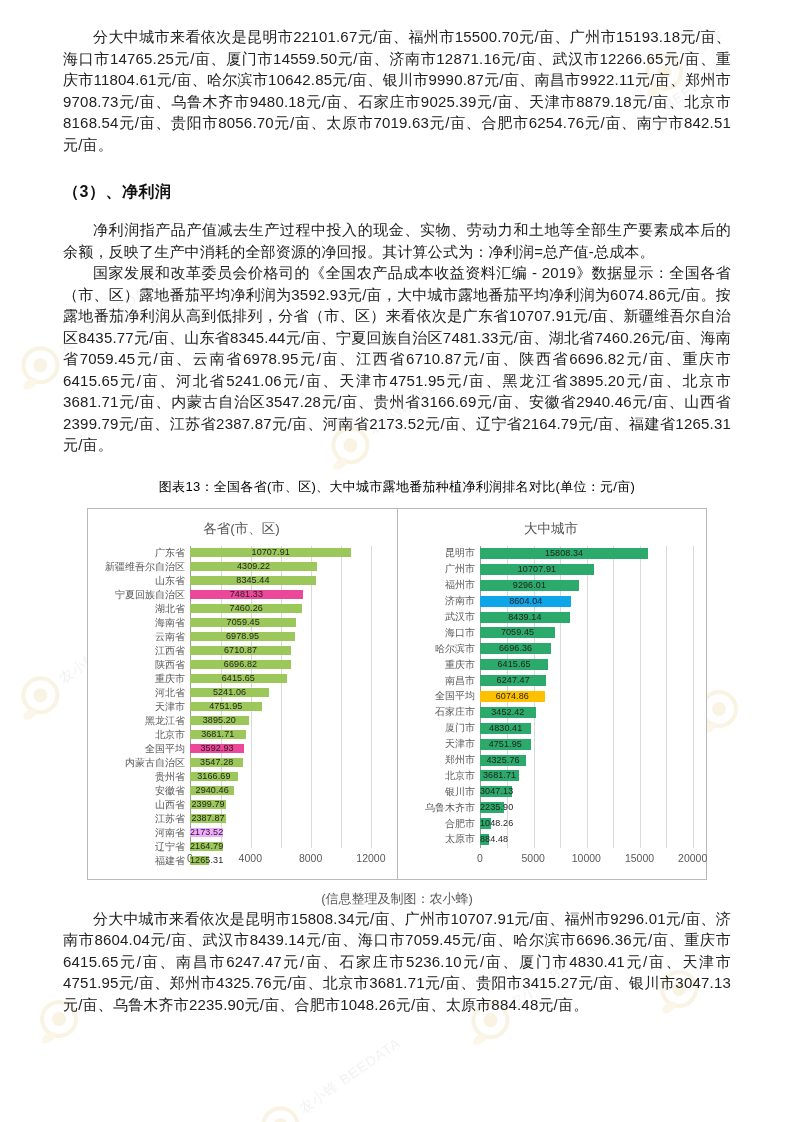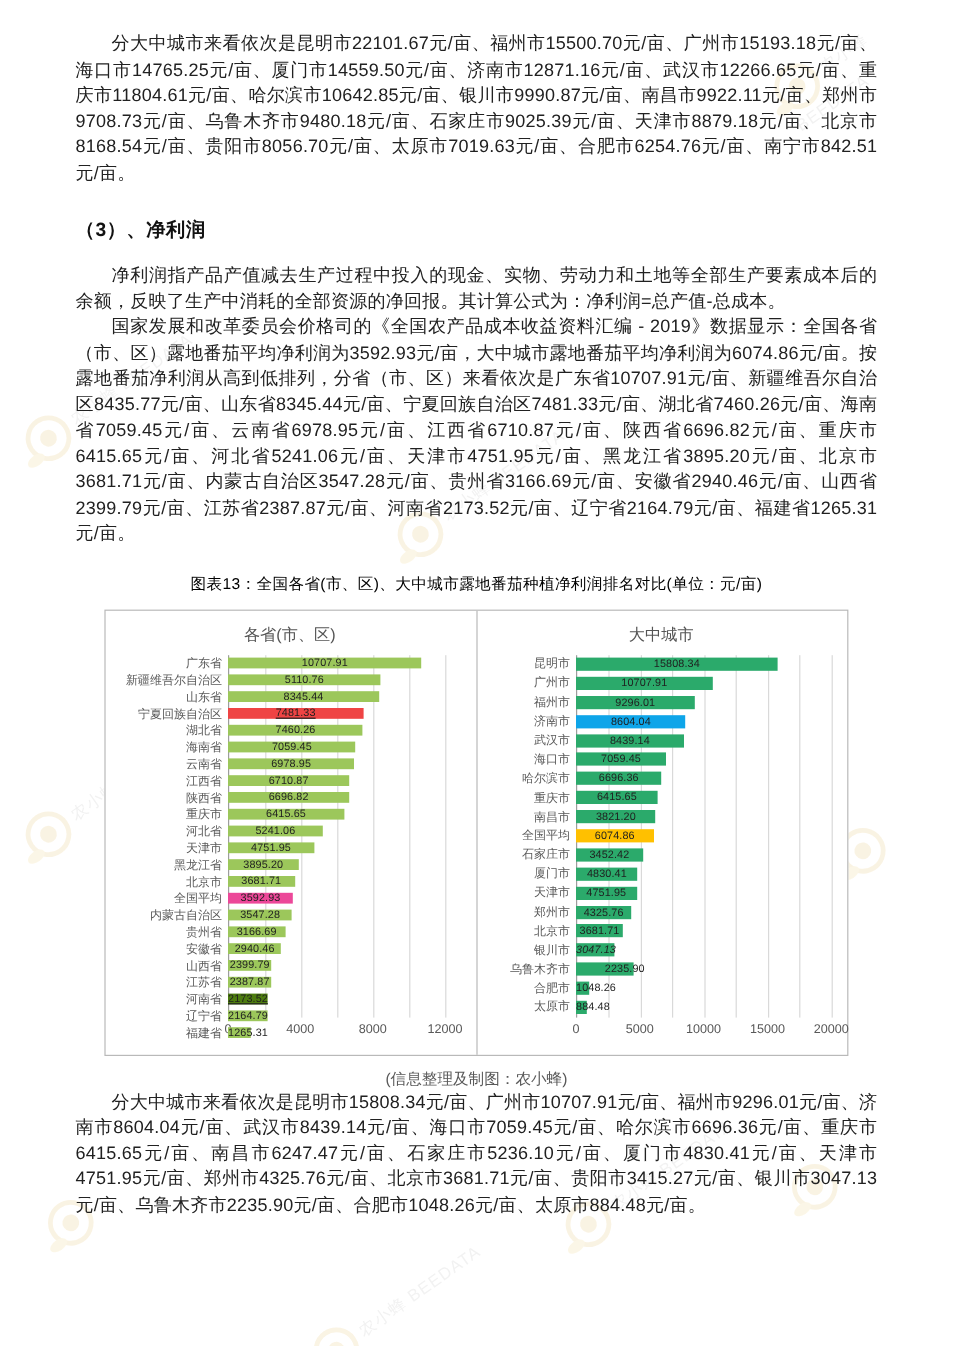--- a/index.html
+++ b/index.html
@@ -114,36 +114,36 @@
               <div class="plot">
                 <div class="bar" style="width: 81.1205%; background: rgb(156, 199, 91);">
                   <span class="val">10707.91</span>
                 </div>
               </div>
             </div>
             <div class="row">
               <div class="cat">新疆维吾尔自治区</div>
               <div class="plot">
                 <div class="bar" style="width: 63.9073%; background: rgb(156, 199, 91);">
-                  <span class="val">5110.76</span>
+                  <span class="val">4309.22</span>
                 </div>
               </div>
             </div>
             <div class="row">
               <div class="cat">山东省</div>
               <div class="plot">
                 <div class="bar" style="width: 63.223%; background: rgb(156, 199, 91);">
                   <span class="val">8345.44</span>
                 </div>
               </div>
             </div>
             <div class="row">
               <div class="cat">宁夏回族自治区</div>
               <div class="plot">
-                <div class="bar" style="width: 56.6767%; background: #ef4444; text-decoration: underline;">
+                <div class="bar" style="width: 56.6767%; background: #ec4899;">
                   <span class="val">7481.33</span>
                 </div>
               </div>
             </div>
             <div class="row">
               <div class="cat">湖北省</div>
               <div class="plot">
                 <div class="bar" style="width: 56.5171%; background: rgb(156, 199, 91);">
                   <span class="val">7460.26</span>
                 </div>
@@ -265,21 +265,21 @@
               <div class="cat">江苏省</div>
               <div class="plot">
                 <div class="bar" style="width: 18.0899%; background: rgb(156, 199, 91);">
                   <span class="val">2387.87</span>
                 </div>
               </div>
             </div>
             <div class="row">
               <div class="cat">河南省</div>
               <div class="plot">
-                <div class="bar" style="width: 16.4661%; background: #4d7c0f; text-decoration: underline;">
+                <div class="bar" style="width: 16.4661%; background: #f0abfc;">
                   <span class="val">2173.52</span>
                 </div>
               </div>
             </div>
             <div class="row">
               <div class="cat">辽宁省</div>
               <div class="plot">
                 <div class="bar" style="width: 16.3999%; background: rgb(156, 199, 91);">
                   <span class="val">2164.79</span>
                 </div>
@@ -377,21 +377,21 @@
               <div class="plot">
                 <div class="bar" style="width: 31.2959%; background: rgb(43, 170, 107);">
                   <span class="val">6415.65</span>
                 </div>
               </div>
             </div>
             <div class="row">
               <div class="cat">南昌市</div>
               <div class="plot">
                 <div class="bar" style="width: 30.4755%; background: rgb(43, 170, 107);">
-                  <span class="val">3821.20</span>
+                  <span class="val">6247.47</span>
                 </div>
               </div>
             </div>
             <div class="row">
               <div class="cat">全国平均</div>
               <div class="plot">
                 <div class="bar" style="width: 29.6335%; background: rgb(255, 192, 0);">
                   <span class="val">6074.86</span>
                 </div>
               </div>
@@ -432,29 +432,29 @@
               <div class="cat">北京市</div>
               <div class="plot">
                 <div class="bar" style="width: 17.9596%; background: rgb(43, 170, 107);">
                   <span class="val">3681.71</span>
                 </div>
               </div>
             </div>
             <div class="row">
               <div class="cat">银川市</div>
               <div class="plot">
-                <div class="bar" style="width: 14.864%; background: rgb(43, 170, 107); font-style: italic;">
+                <div class="bar" style="width: 14.864%; background: rgb(43, 170, 107);">
                   <span class="val">3047.13</span>
                 </div>
               </div>
             </div>
             <div class="row">
               <div class="cat">乌鲁木齐市</div>
               <div class="plot">
-                <div class="bar" style="width: 10.9068%; background: rgb(43, 170, 107); padding-left: 24px;">
+                <div class="bar" style="width: 10.9068%; background: rgb(43, 170, 107);">
                   <span class="val">2235.90</span>
                 </div>
               </div>
             </div>
             <div class="row">
               <div class="cat">合肥市</div>
               <div class="plot">
                 <div class="bar" style="width: 5.11346%; background: rgb(43, 170, 107);">
                   <span class="val">1048.26</span>
                 </div>

